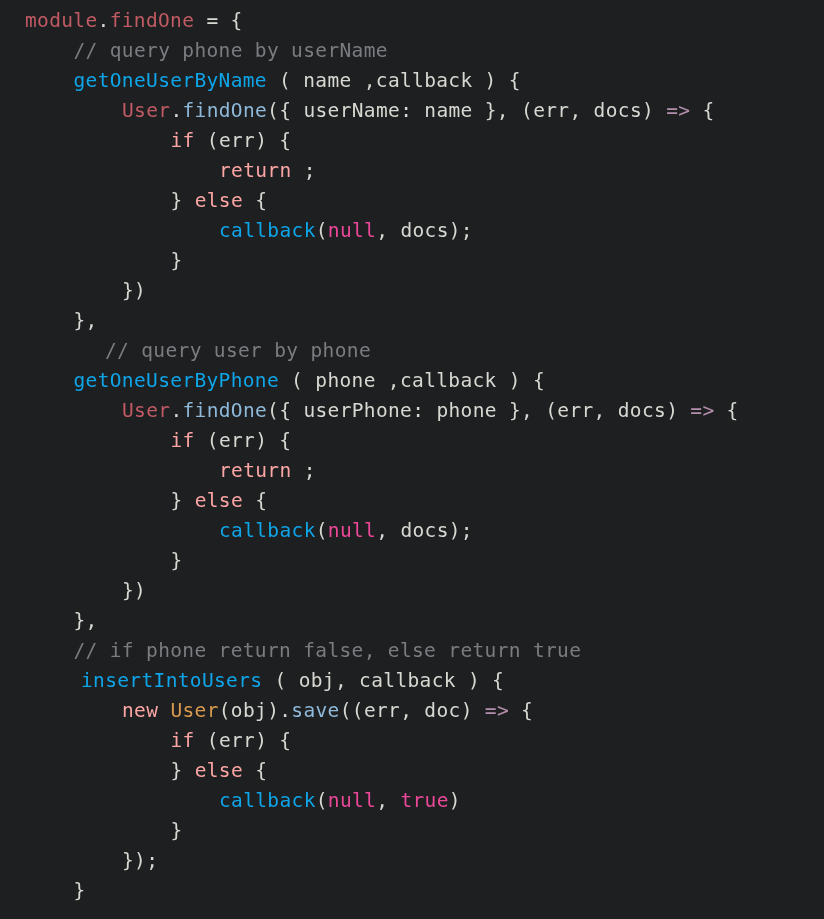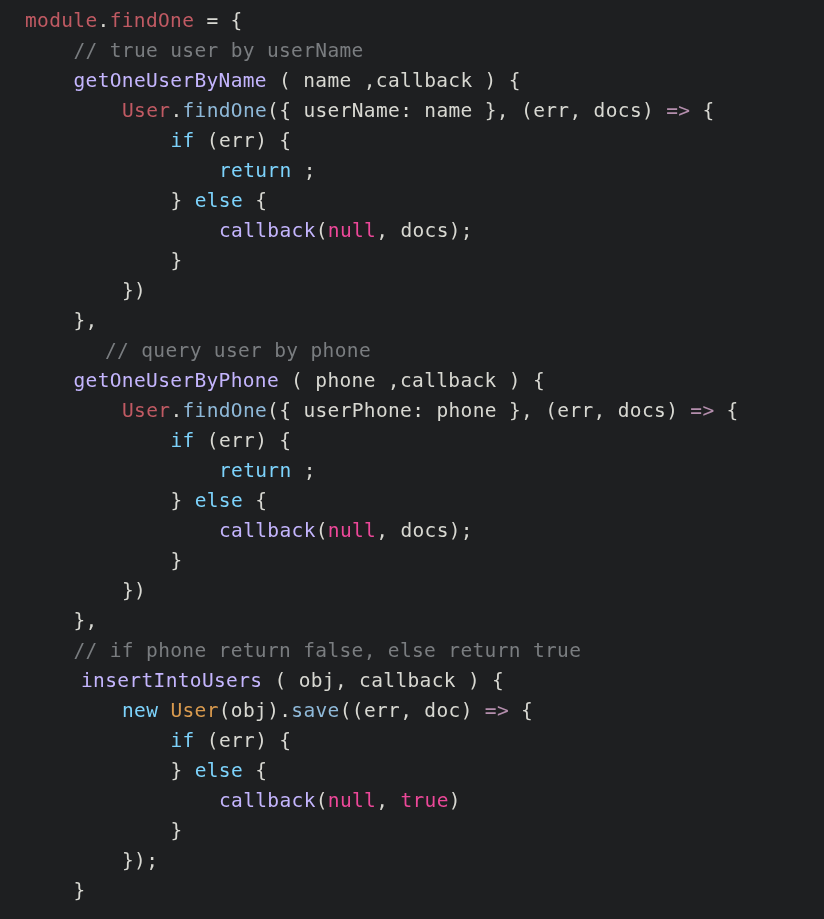--- a/index.html
+++ b/index.html
@@ -29,37 +29,37 @@
     line-height: 30px;
     white-space: pre;
     padding-left: 25px;
     box-sizing: border-box;
   }
   .tok { white-space: pre; }
   
   .t-plain   { color: #d8d8d2; }
   .t-punct   { color: #d8d8d2; }
   .t-comment { color: #7a7d80; }
-  .t-keyword { color: #7dd3fc; }
-  .t-func    { color: #c4b5fd; }
+  .t-keyword { color: #fca5a5; }
+  .t-func    { color: #0ea5e9; }
   .t-method  { color: #8fb9d9; }
   .t-class   { color: #c05a63; text-align: center; }
   .t-ctor    { color: #d99a4e; }
   .t-literal { color: #ec4899; }
   .t-prop    { color: #d8d8d2; }
   .t-arrow   { color: #b48ead; }
   .t-param   { color: #d8d8d2; }
 </style>
 </head>
 <body>
 
 <div id="code-viewport">
   <div class="code-block" id="code-block">
       <div class="code-line" style="padding-left: 25px;"><span class="tok t-class">module</span><span class="tok t-punct">.</span><span class="tok t-class">findOne</span><span class="tok t-plain"> </span><span class="tok t-punct">=</span><span class="tok t-punct"> {</span></div>
-      <div class="code-line" style="padding-left: 73.5px;"><span class="tok t-comment">// true user by userName</span></div>
+      <div class="code-line" style="padding-left: 73.5px;"><span class="tok t-comment">// query phone by userName</span></div>
       <div class="code-line" style="padding-left: 73.5px;"><span class="tok t-func">getOneUserByName</span><span class="tok t-punct"> ( </span><span class="tok t-param">name</span><span class="tok t-punct"> ,</span><span class="tok t-param">callback</span><span class="tok t-punct"> ) {</span></div>
       <div class="code-line" style="padding-left: 122px;"><span class="tok t-class">User</span><span class="tok t-punct">.</span><span class="tok t-method">findOne</span><span class="tok t-punct">({ </span><span class="tok t-prop">userName</span><span class="tok t-punct">: </span><span class="tok t-param">name</span><span class="tok t-punct"> }, (</span><span class="tok t-param">err</span><span class="tok t-punct">, </span><span class="tok t-param">docs</span><span class="tok t-punct">) </span><span class="tok t-arrow">=&gt;</span><span class="tok t-punct"> {</span></div>
       <div class="code-line" style="padding-left: 170.5px;"><span class="tok t-keyword">if</span><span class="tok t-punct"> (</span><span class="tok t-param">err</span><span class="tok t-punct">) {</span></div>
       <div class="code-line" style="padding-left: 219px;"><span class="tok t-keyword">return</span><span class="tok t-punct"> ;</span></div>
       <div class="code-line" style="padding-left: 170.5px;"><span class="tok t-punct">} </span><span class="tok t-keyword">else</span><span class="tok t-punct"> {</span></div>
       <div class="code-line" style="padding-left: 219px;"><span class="tok t-func">callback</span><span class="tok t-punct">(</span><span class="tok t-literal">null</span><span class="tok t-punct">, </span><span class="tok t-param">docs</span><span class="tok t-punct">);</span></div>
       <div class="code-line" style="padding-left: 170.5px;"><span class="tok t-punct">}</span></div>
       <div class="code-line" style="padding-left: 122px;"><span class="tok t-punct">})</span></div>
       <div class="code-line" style="padding-left: 73.5px;"><span class="tok t-punct">},</span></div>
       <div class="code-line" style="padding-left: 105px;"><span class="tok t-comment">// query user by phone</span></div>

